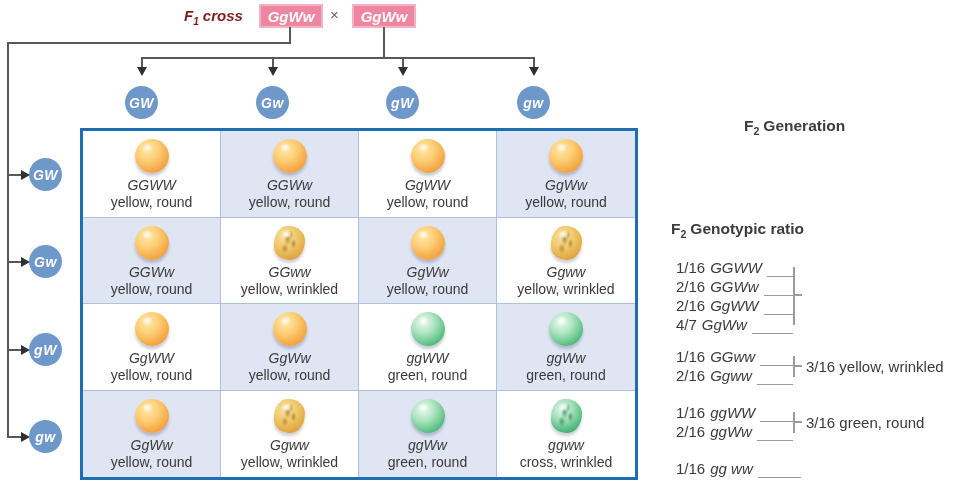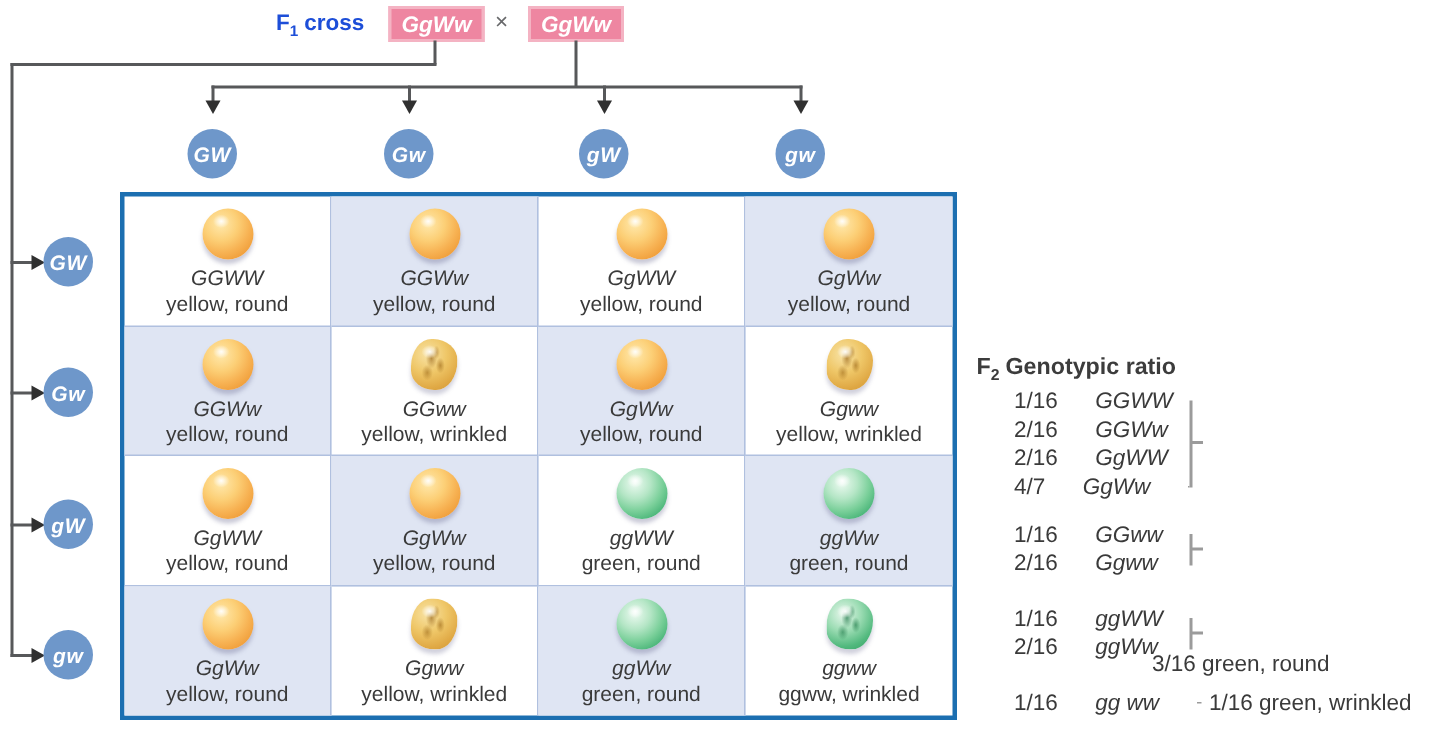--- a/index.html
+++ b/index.html
@@ -5,21 +5,21 @@
   * { margin:0; padding:0; box-sizing:border-box; }
   body { background:#fff; font-family:"Liberation Sans", sans-serif; }
   .canvas { position:relative; width:960px; height:488px; background:#fff; overflow:hidden; color:#3c3c3c; }
 
   
   .wire { position:absolute; background:#57585a; }
   .arrow-right { position:absolute; width:0; height:0; border-top:5px solid transparent; border-bottom:5px solid transparent; border-left:9px solid #303030; }
   .arrow-down { position:absolute; width:0; height:0; border-left:5px solid transparent; border-right:5px solid transparent; border-top:9px solid #303030; }
 
   
-  .f1-label { position:absolute; left:184px; top:7px; font-size:15px; font-weight:bold; color:#1d4ed8; }
+  .f1-label { position:absolute; left:184px; top:7px; font-size:15px; font-weight:bold; color:#7f1d1d;font-style:italic; }
   sub { font-size:0.68em; }
   .lbl-rest { margin-left:4px; }
   .parent-box { position:absolute; top:4px; width:64px; height:24px; background:#ee86a1; border:2px solid #f4b3c3; color:#fff; font-weight:bold; font-style:italic; font-size:15px; display:flex; align-items:center; justify-content:center; }
   .times { position:absolute; left:330px; top:6px; font-size:15px; color:#68696b; }
 
   
   .gamete { position:absolute; width:33px; height:33px; border-radius:50%; background:#6e97ca; color:#fff; font-weight:bold; font-style:italic; font-size:14px; display:flex; align-items:center; justify-content:center; letter-spacing:0.5px; }
 
   
   .punnett { position:absolute; left:80px; top:128px; width:558px; height:352px; border:3px solid #1c6fb1; background:#fff; display:grid; grid-template-columns:repeat(4,1fr); grid-template-rows:repeat(4,1fr); }
@@ -48,21 +48,21 @@
       radial-gradient(ellipse 4px 7px at 63% 52%, rgba(10,105,55,.55), rgba(10,105,55,0) 75%),
       radial-gradient(ellipse 5px 7px at 35% 66%, rgba(10,105,55,.5), rgba(10,105,55,0) 75%),
       radial-gradient(ellipse 3px 6px at 55% 26%, rgba(10,105,55,.45), rgba(10,105,55,0) 75%),
       radial-gradient(circle at 36% 30%, #e7f7ec 0%, #9bdcb3 38%, #52b97e 70%, #2f9e5e 100%);
     box-shadow:0 3px 3px rgba(100,100,140,.3); }
 
   
   .f2-title { position:absolute; left:744px; top:117px; font-size:15.5px; font-weight:bold; }
   .ratio-header { position:absolute; top:220px; font-size:15.5px; font-weight:bold; }
   .geno-group { position:absolute; font-size:15px; color:#3a3a3a; }
-  .geno-line { display:flex; align-items:flex-start; height:19px; line-height:19px;gap:20px; }
+  .geno-line { display:flex; align-items:flex-end; height:19px; line-height:19px; }
   .geno-line .frac { margin-right:5px; }
   .geno-line .g { font-style:italic; }
   .geno-line .lead { flex:1 1 auto; height:0; border-top:1.6px solid #9b9b9b; margin:9px 0 0 5px; }
   .bracket { position:absolute; width:1.6px; background:#9b9b9b; }
   .tick { position:absolute; height:1.6px; width:8px; background:#9b9b9b; }
   .pheno { position:absolute; font-size:15px; color:#3a3a3a; white-space:nowrap; }
 </style>
 </head>
 <body>
 
@@ -178,25 +178,26 @@
         <span class="phenotype">yellow, wrinkled</span>
       </div>
     <div class="cell alt">
         <span class="pea" data-pea="green-round"></span>
         <i class="genotype">ggWw</i>
         <span class="phenotype">green, round</span>
       </div>
     <div class="cell">
         <span class="pea" data-pea="green-wrinkled"></span>
         <i class="genotype">ggww</i>
-        <span class="phenotype">ggww, wrinkled</span>
-      </div>
-  </div>
-
-  <div class="ratio-header" style="left:651px;margin-top:16px;"><span>F</span><sub>2</sub><span class="lbl-rest">Genotypic ratio</span></div>
+        <span class="phenotype">cross, wrinkled</span>
+      </div>
+  </div>
+
+  <div class="f2-title"><span>F</span><sub>2</sub><span class="lbl-rest">Generation</span></div>
+  <div class="ratio-header" style="left:671px;"><span>F</span><sub>2</sub><span class="lbl-rest">Genotypic ratio</span></div>
 
   <div class="geno-group" style="left:676px; top:258px; width:117px;">
     <div class="geno-line">
         <span class="frac">1/16</span>
         <i class="g">GGWW</i>
         <span class="lead"></span>
       </div>
     <div class="geno-line">
         <span class="frac">2/16</span>
         <i class="g">GGWw</i>
@@ -223,39 +224,39 @@
         <span class="lead"></span>
       </div>
     <div class="geno-line">
         <span class="frac">2/16</span>
         <i class="g">Ggww</i>
         <span class="lead"></span>
       </div>
   </div>
   <div class="bracket" style="left:793px; top:356px; height:21px;"></div>
   <div class="tick" style="left:794px; top:365px;"></div>
+  <div class="pheno" style="left:806px; top:358px;">3/16 yellow, wrinkled</div>
 
   <div class="geno-group" style="left:676px; top:403px; width:117px;">
     <div class="geno-line">
         <span class="frac">1/16</span>
         <i class="g">ggWW</i>
         <span class="lead"></span>
       </div>
     <div class="geno-line">
         <span class="frac">2/16</span>
         <i class="g">ggWw</i>
         <span class="lead"></span>
       </div>
   </div>
   <div class="bracket" style="left:793px; top:412px; height:21px;"></div>
   <div class="tick" style="left:794px; top:421px;"></div>
-  <div class="pheno" style="left:768px; top:414px;margin-top:20px;">3/16 green, round</div>
+  <div class="pheno" style="left:806px; top:414px;">3/16 green, round</div>
 
   <div class="geno-group" style="left:676px; top:459px; width:125px;">
     <div class="geno-line">
         <span class="frac">1/16</span>
         <i class="g">gg ww</i>
         <span class="lead"></span>
       </div>
   </div>
-  <div class="pheno" style="left:806px; top:460px;">1/16 green, wrinkled</div>
 
 </div>
 
 </body></html>

